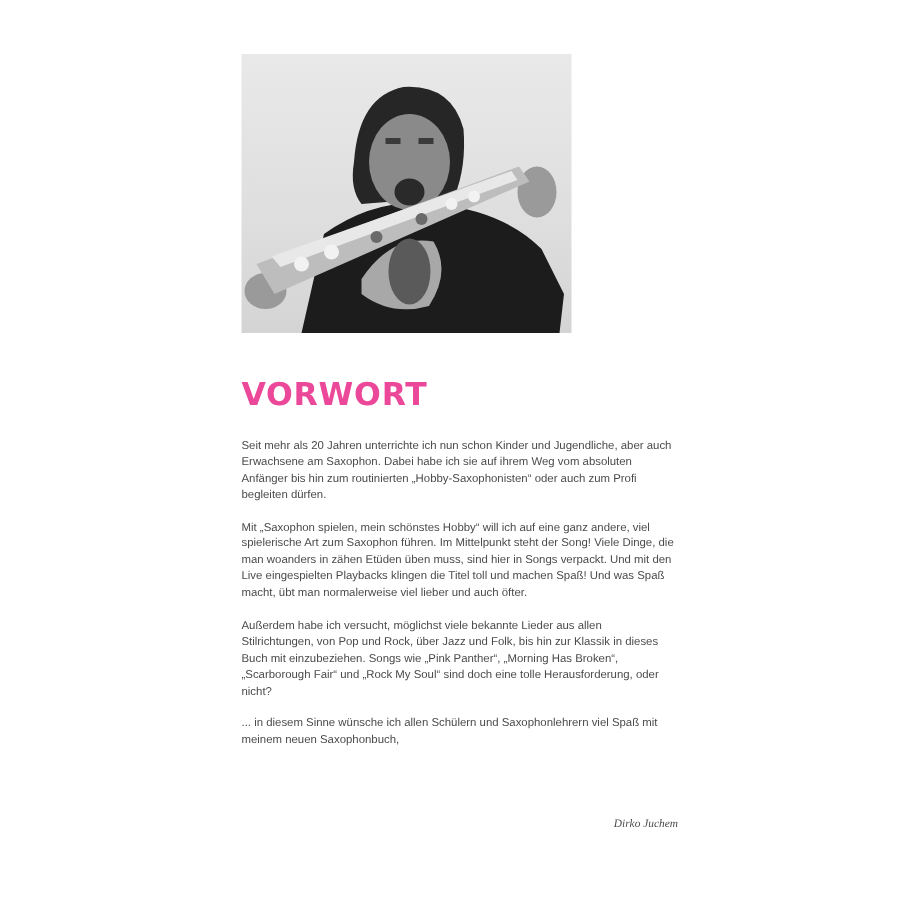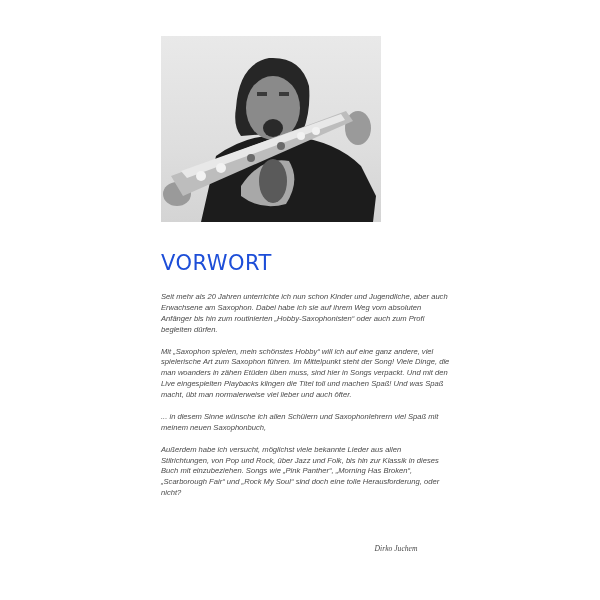--- a/index.html
+++ b/index.html
@@ -1,25 +1,25 @@
 <!DOCTYPE html>
 <html><head>
 <meta charset="utf-8">
 <style>
   html, body { margin:0; padding:0; }
   body { width:600px; height:600px; background:#ffffff; position:relative; overflow:hidden;
          font-family:"Liberation Sans", "DejaVu Sans", sans-serif; color:#3a3a3a; }
   .photo { position:absolute; left:161px; top:36px; width:220px; height:186px;
            background:linear-gradient(180deg,#e9e9e9 0%,#dedede 60%,#d4d4d4 100%); overflow:hidden; }
   .photo svg { display:block; }
-  .title { position:absolute; left:161px; top:251px; font-size:21px; font-weight:normal;
-           letter-spacing:0.5px; color:#1d4ed8; font-family:"DejaVu Sans", sans-serif; }
+  .title { position:absolute; left:161px; top:251px; font-size:21px; font-weight:bold;
+           letter-spacing:0.5px; color:#ec4899; font-family:"DejaVu Sans", sans-serif; }
   .body-text { position:absolute; left:161px; top:292px; width:290px; font-size:7.6px; line-height:10.9px; color:#4a4a4a; }
-  .body-text p { margin:0 0 10.9px 0;font-style:italic; }
-  .signature { position:absolute; left:340px; top:544px; width:112px; text-align:center;
+  .body-text p { margin:0 0 10.9px 0; }
+  .signature { position:absolute; left:340px; top:544px; width:112px; text-align:right;
                font-size:7.6px; font-style:italic; color:#4a4a4a; font-family:"Liberation Serif", serif; }
 </style>
 </head>
 <body>
 
 <div class="photo">
   <svg width="220" height="186" viewBox="0 0 220 186">
 
     <path d="M40 186 L55 120 Q90 95 130 100 Q175 105 200 130 L215 160 L212 186 Z" fill="#1c1c1c"></path>
 
@@ -47,17 +47,17 @@
     <circle cx="90" cy="122" r="4" fill="#6a6a6a"></circle>
     <circle cx="120" cy="110" r="4" fill="#6a6a6a"></circle>
   </svg>
 </div>
 
 <div class="title">VORWORT</div>
 
 <div class="body-text">
   <p>Seit mehr als 20 Jahren unterrichte ich nun schon Kinder und Jugendliche, aber auch Erwachsene am Saxophon. Dabei habe ich sie auf ihrem Weg vom absoluten Anfänger bis hin zum routinierten „Hobby-Saxophonisten“ oder auch zum Profi begleiten dürfen.</p>
   <p>Mit „Saxophon spielen, mein schönstes Hobby“ will ich auf eine ganz andere, viel spielerische Art zum Saxophon führen. Im Mittelpunkt steht der Song! Viele Dinge, die man woanders in zähen Etüden üben muss, sind hier in Songs verpackt. Und mit den Live eingespielten Playbacks klingen die Titel toll und machen Spaß! Und was Spaß macht, übt man normalerweise viel lieber und auch öfter.</p>
+  <p>Außerdem habe ich versucht, möglichst viele bekannte Lieder aus allen Stilrichtungen, von Pop und Rock, über Jazz und Folk, bis hin zur Klassik in dieses Buch mit einzubeziehen. Songs wie „Pink Panther“, „Morning Has Broken“, „Scarborough Fair“ und „Rock My Soul“ sind doch eine tolle Herausforderung, oder nicht?</p>
   <p>... in diesem Sinne wünsche ich allen Schülern und Saxophonlehrern viel Spaß mit meinem neuen Saxophonbuch,</p>
-  <p>Außerdem habe ich versucht, möglichst viele bekannte Lieder aus allen Stilrichtungen, von Pop und Rock, über Jazz und Folk, bis hin zur Klassik in dieses Buch mit einzubeziehen. Songs wie „Pink Panther“, „Morning Has Broken“, „Scarborough Fair“ und „Rock My Soul“ sind doch eine tolle Herausforderung, oder nicht?</p>
 </div>
 
 <div class="signature">Dirko Juchem</div>
 
 </body></html>

